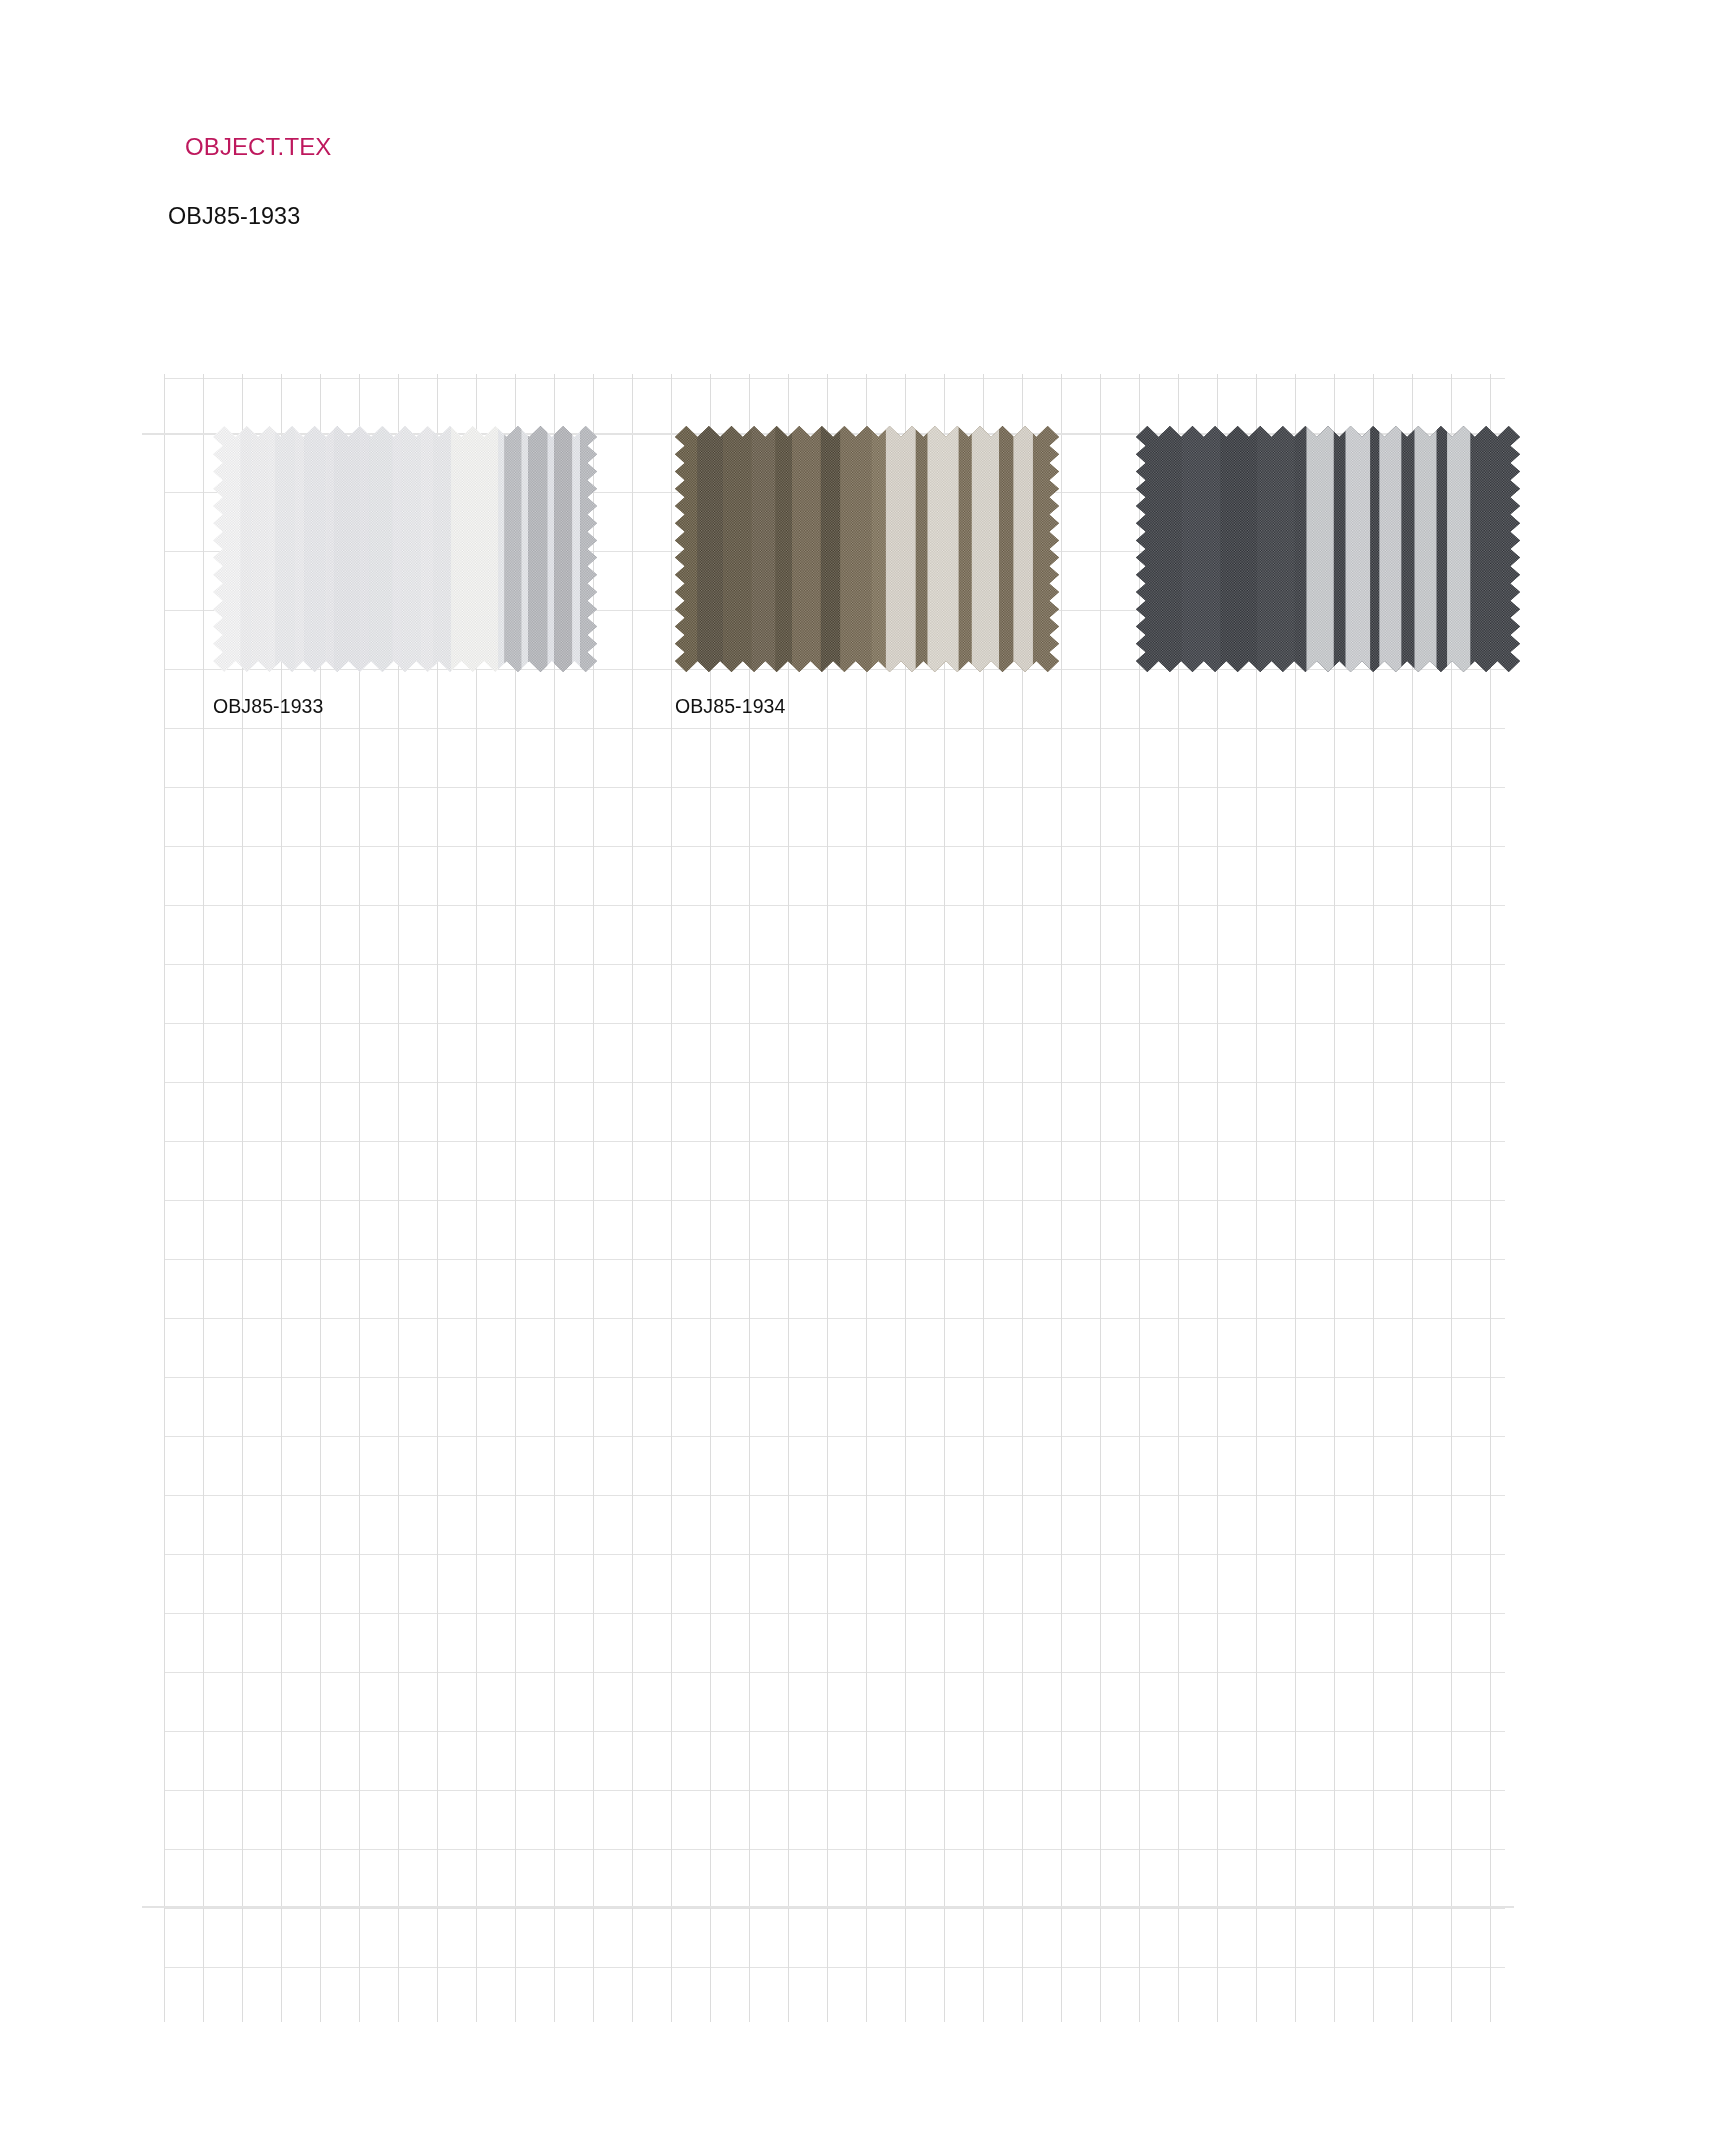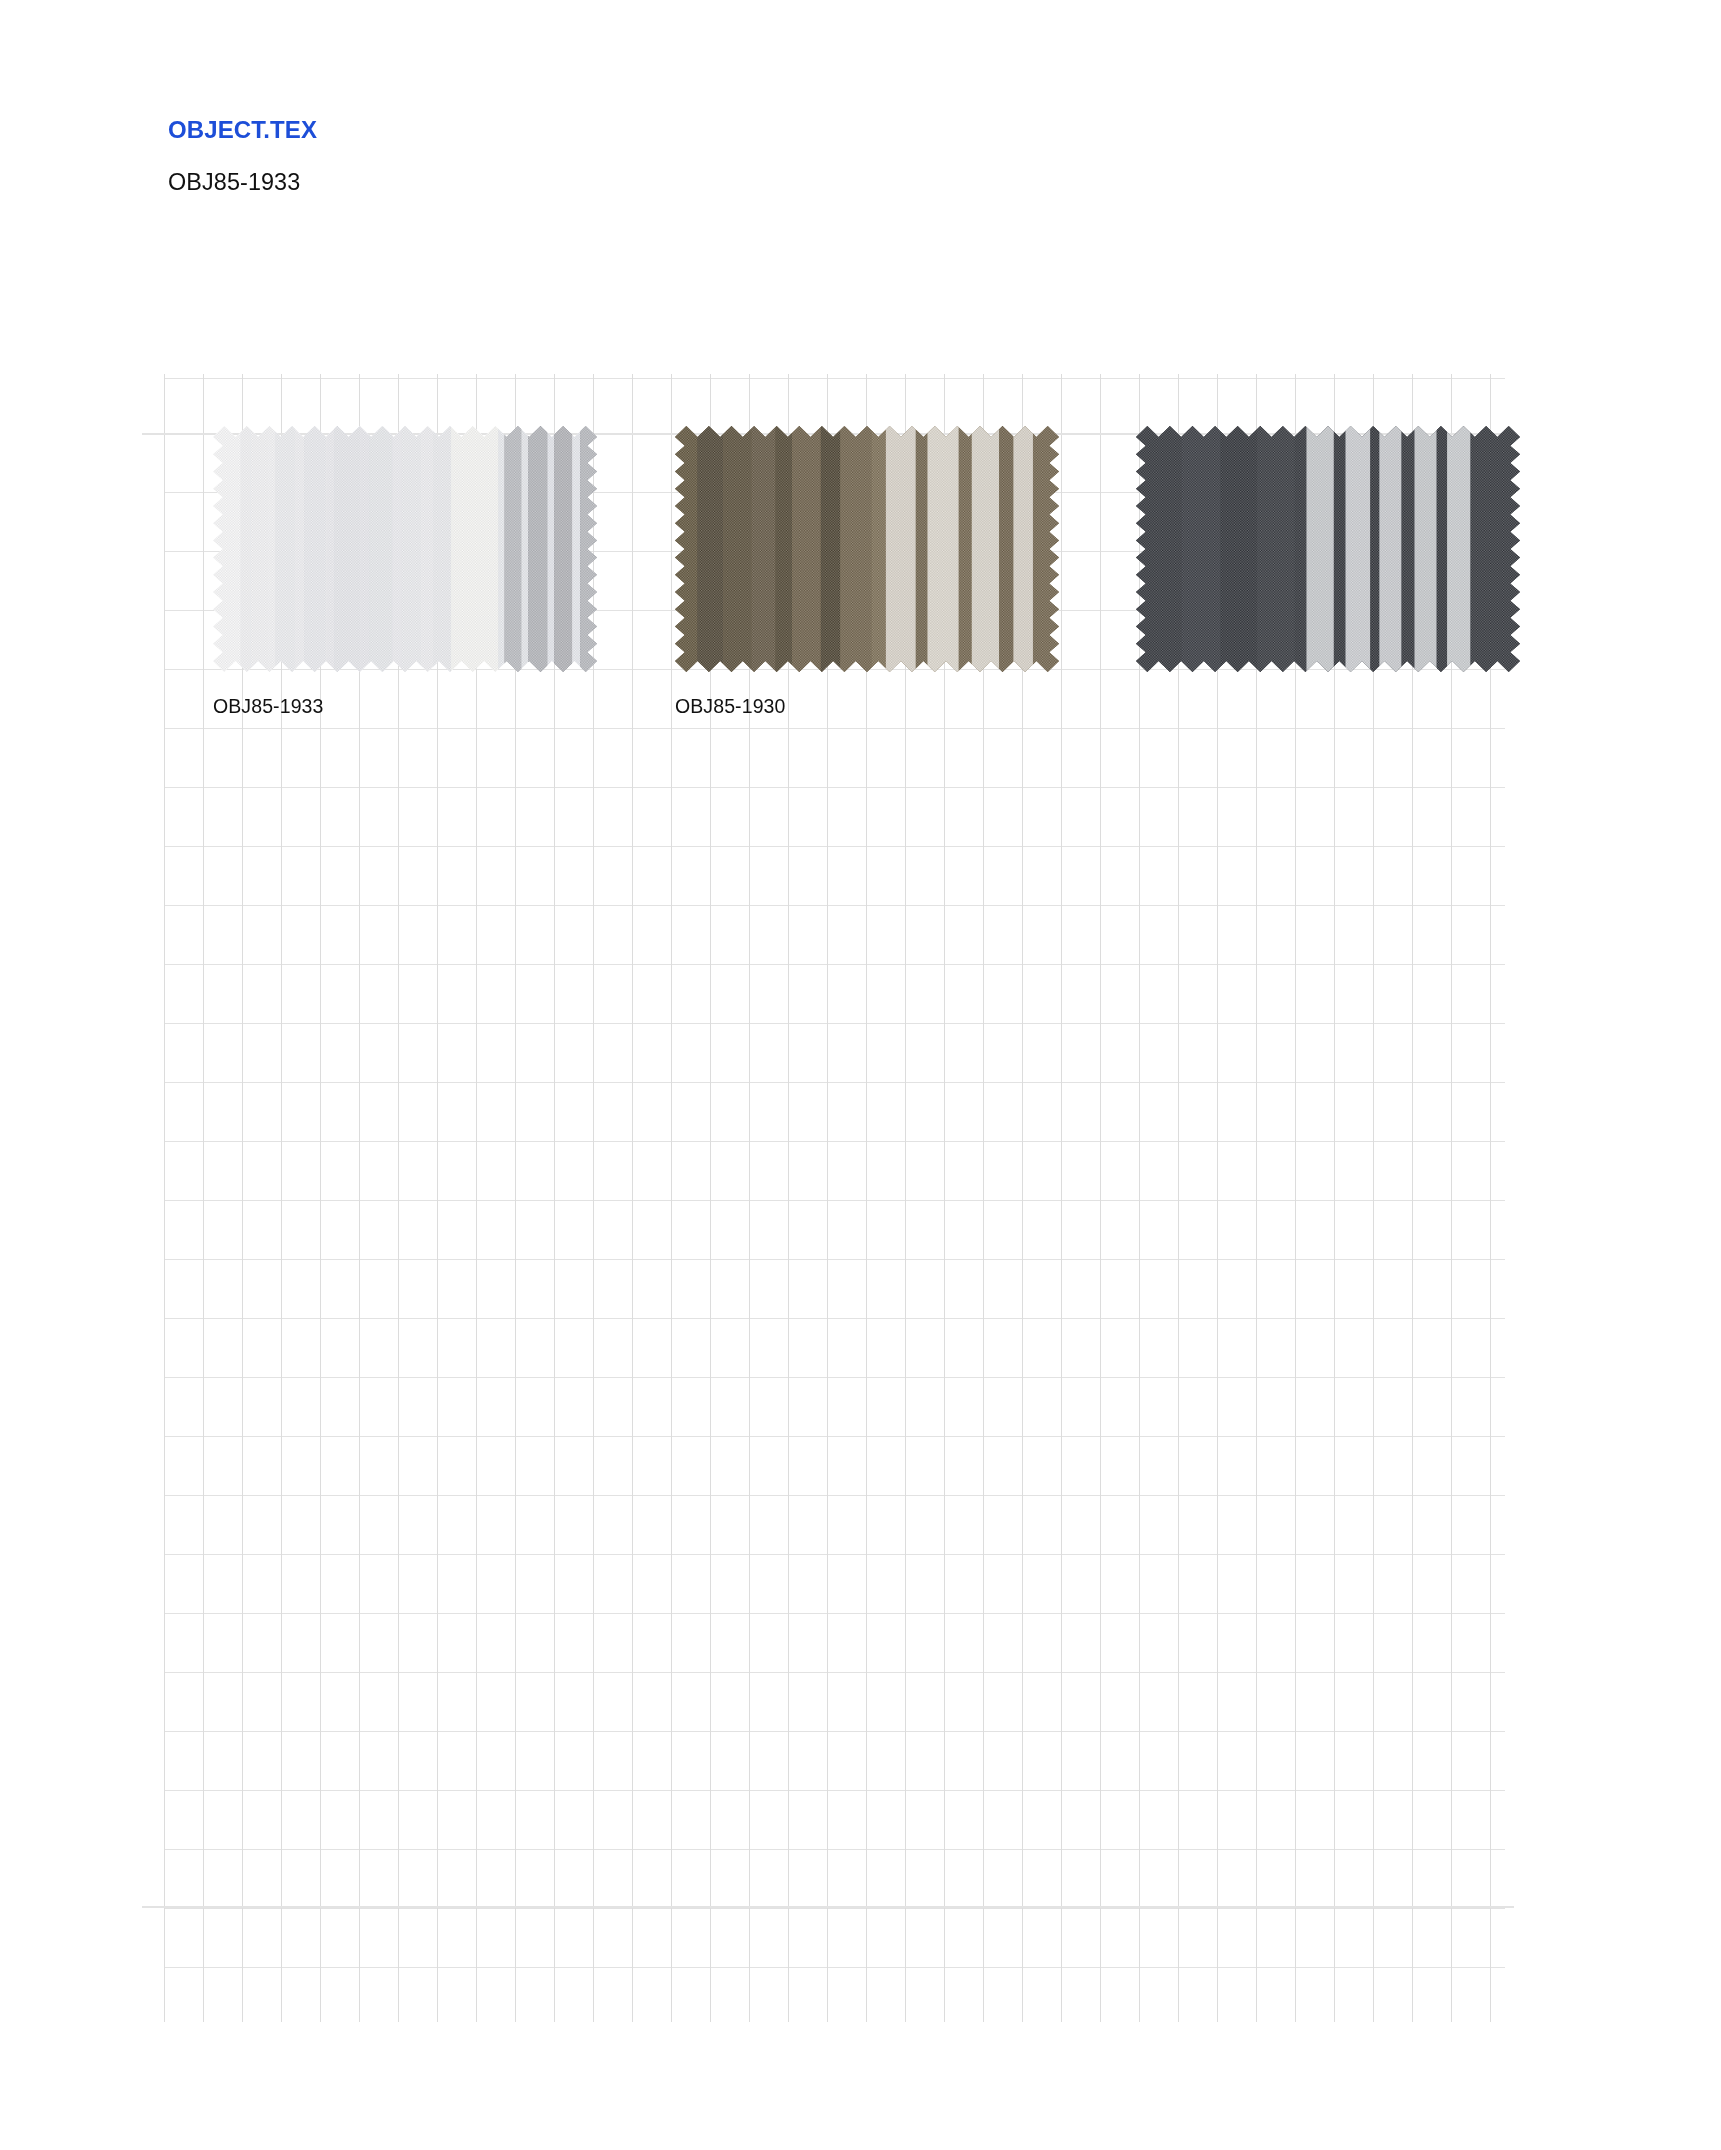--- a/index.html
+++ b/index.html
@@ -19,25 +19,25 @@
 
   
   #header {
     position: absolute;
     left: 168px;
     top: 116px;
     width: 910px;
   }
   #brand-title {
     font-size: 24px;
-    font-weight: 700;
+    font-weight: 400;
     letter-spacing: 0.1px;
-    color: #1d4ed8;
+    color: #be185d;
     line-height: 1.2;
-    margin: 0;
+    margin: 17px;
   }
   #collection-code {
     font-size: 23.4px;
     font-weight: 400;
     letter-spacing: 0.1px;
     color: #111111;
     line-height: 1.2;
     margin: 0;
     padding-top: 23.4px;
   }
@@ -226,21 +226,21 @@
             <rect x="456" y="0" width="42" height="378" fill="#a1937a"></rect>
             <rect x="456" y="0" width="42" height="378" fill="url(#mesh1)"></rect>
             <rect x="498" y="0" width="22" height="378" fill="#6b5d46"></rect>
             <rect x="520" y="0" width="30" height="378" fill="#9a8c72"></rect>
             <rect x="520" y="0" width="30" height="378" fill="url(#mesh1)"></rect>
             <rect x="550" y="0" width="40" height="378" fill="#6f6149"></rect>
             <rect x="0" y="0" width="590" height="378" fill="url(#weave1)"></rect>
           </g>
         </svg>
       </div>
-    <div class="swatch-caption">OBJ85-1930</div>
+    <div class="swatch-caption">OBJ85-1934</div>
   </div>
 
   <div class="swatch-cell" data-idx="2">
     <div class="swatch-img">
         <svg viewBox="0 0 590 378" preserveAspectRatio="none">
           <defs>
             <clipPath id="pink2">
               <path d="M0.0,17.0 L17.4,0.0 L34.7,17.0 L52.1,0.0 L69.4,17.0 L86.8,0.0 L104.1,17.0 L121.5,0.0 L138.8,17.0 L156.2,0.0 L173.5,17.0 L190.9,0.0 L208.2,17.0 L225.6,0.0 L242.9,17.0 L260.3,0.0 L277.6,17.0 L295.0,0.0 L312.4,17.0 L329.7,0.0 L347.1,17.0 L364.4,0.0 L381.8,17.0 L399.1,0.0 L416.5,17.0 L433.8,0.0 L451.2,17.0 L468.5,0.0 L485.9,17.0 L503.2,0.0 L520.6,17.0 L537.9,0.0 L555.3,17.0 L572.6,0.0 L590.0,17.0 L575.0,30.2 L590.0,43.5 L575.0,56.7 L590.0,69.9 L575.0,83.2 L590.0,96.4 L575.0,109.6 L590.0,122.8 L575.0,136.1 L590.0,149.3 L575.0,162.5 L590.0,175.8 L575.0,189.0 L590.0,202.2 L575.0,215.5 L590.0,228.7 L575.0,241.9 L590.0,255.2 L575.0,268.4 L590.0,281.6 L575.0,294.8 L590.0,308.1 L575.0,321.3 L590.0,334.5 L575.0,347.8 L590.0,361.0 L590.0,361.0 L590.0,361.0 L572.6,378.0 L555.3,361.0 L537.9,378.0 L520.6,361.0 L503.2,378.0 L485.9,361.0 L468.5,378.0 L451.2,361.0 L433.8,378.0 L416.5,361.0 L399.1,378.0 L381.8,361.0 L364.4,378.0 L347.1,361.0 L329.7,378.0 L312.4,361.0 L295.0,378.0 L277.6,361.0 L260.3,378.0 L242.9,361.0 L225.6,378.0 L208.2,361.0 L190.9,378.0 L173.5,361.0 L156.2,378.0 L138.8,361.0 L121.5,378.0 L104.1,361.0 L86.8,378.0 L69.4,361.0 L52.1,378.0 L34.7,361.0 L17.4,378.0 L0.0,361.0 L15.0,347.8 L0.0,334.5 L15.0,321.3 L0.0,308.1 L15.0,294.8 L0.0,281.6 L15.0,268.4 L0.0,255.2 L15.0,241.9 L0.0,228.7 L15.0,215.5 L0.0,202.2 L15.0,189.0 L0.0,175.8 L15.0,162.5 L0.0,149.3 L15.0,136.1 L0.0,122.8 L15.0,109.6 L0.0,96.4 L15.0,83.2 L0.0,69.9 L15.0,56.7 L0.0,43.5 L15.0,30.2 L0.0,17.0 Z"></path>
             </clipPath>
             <pattern id="weave2" width="4" height="4" patternUnits="userSpaceOnUse">

